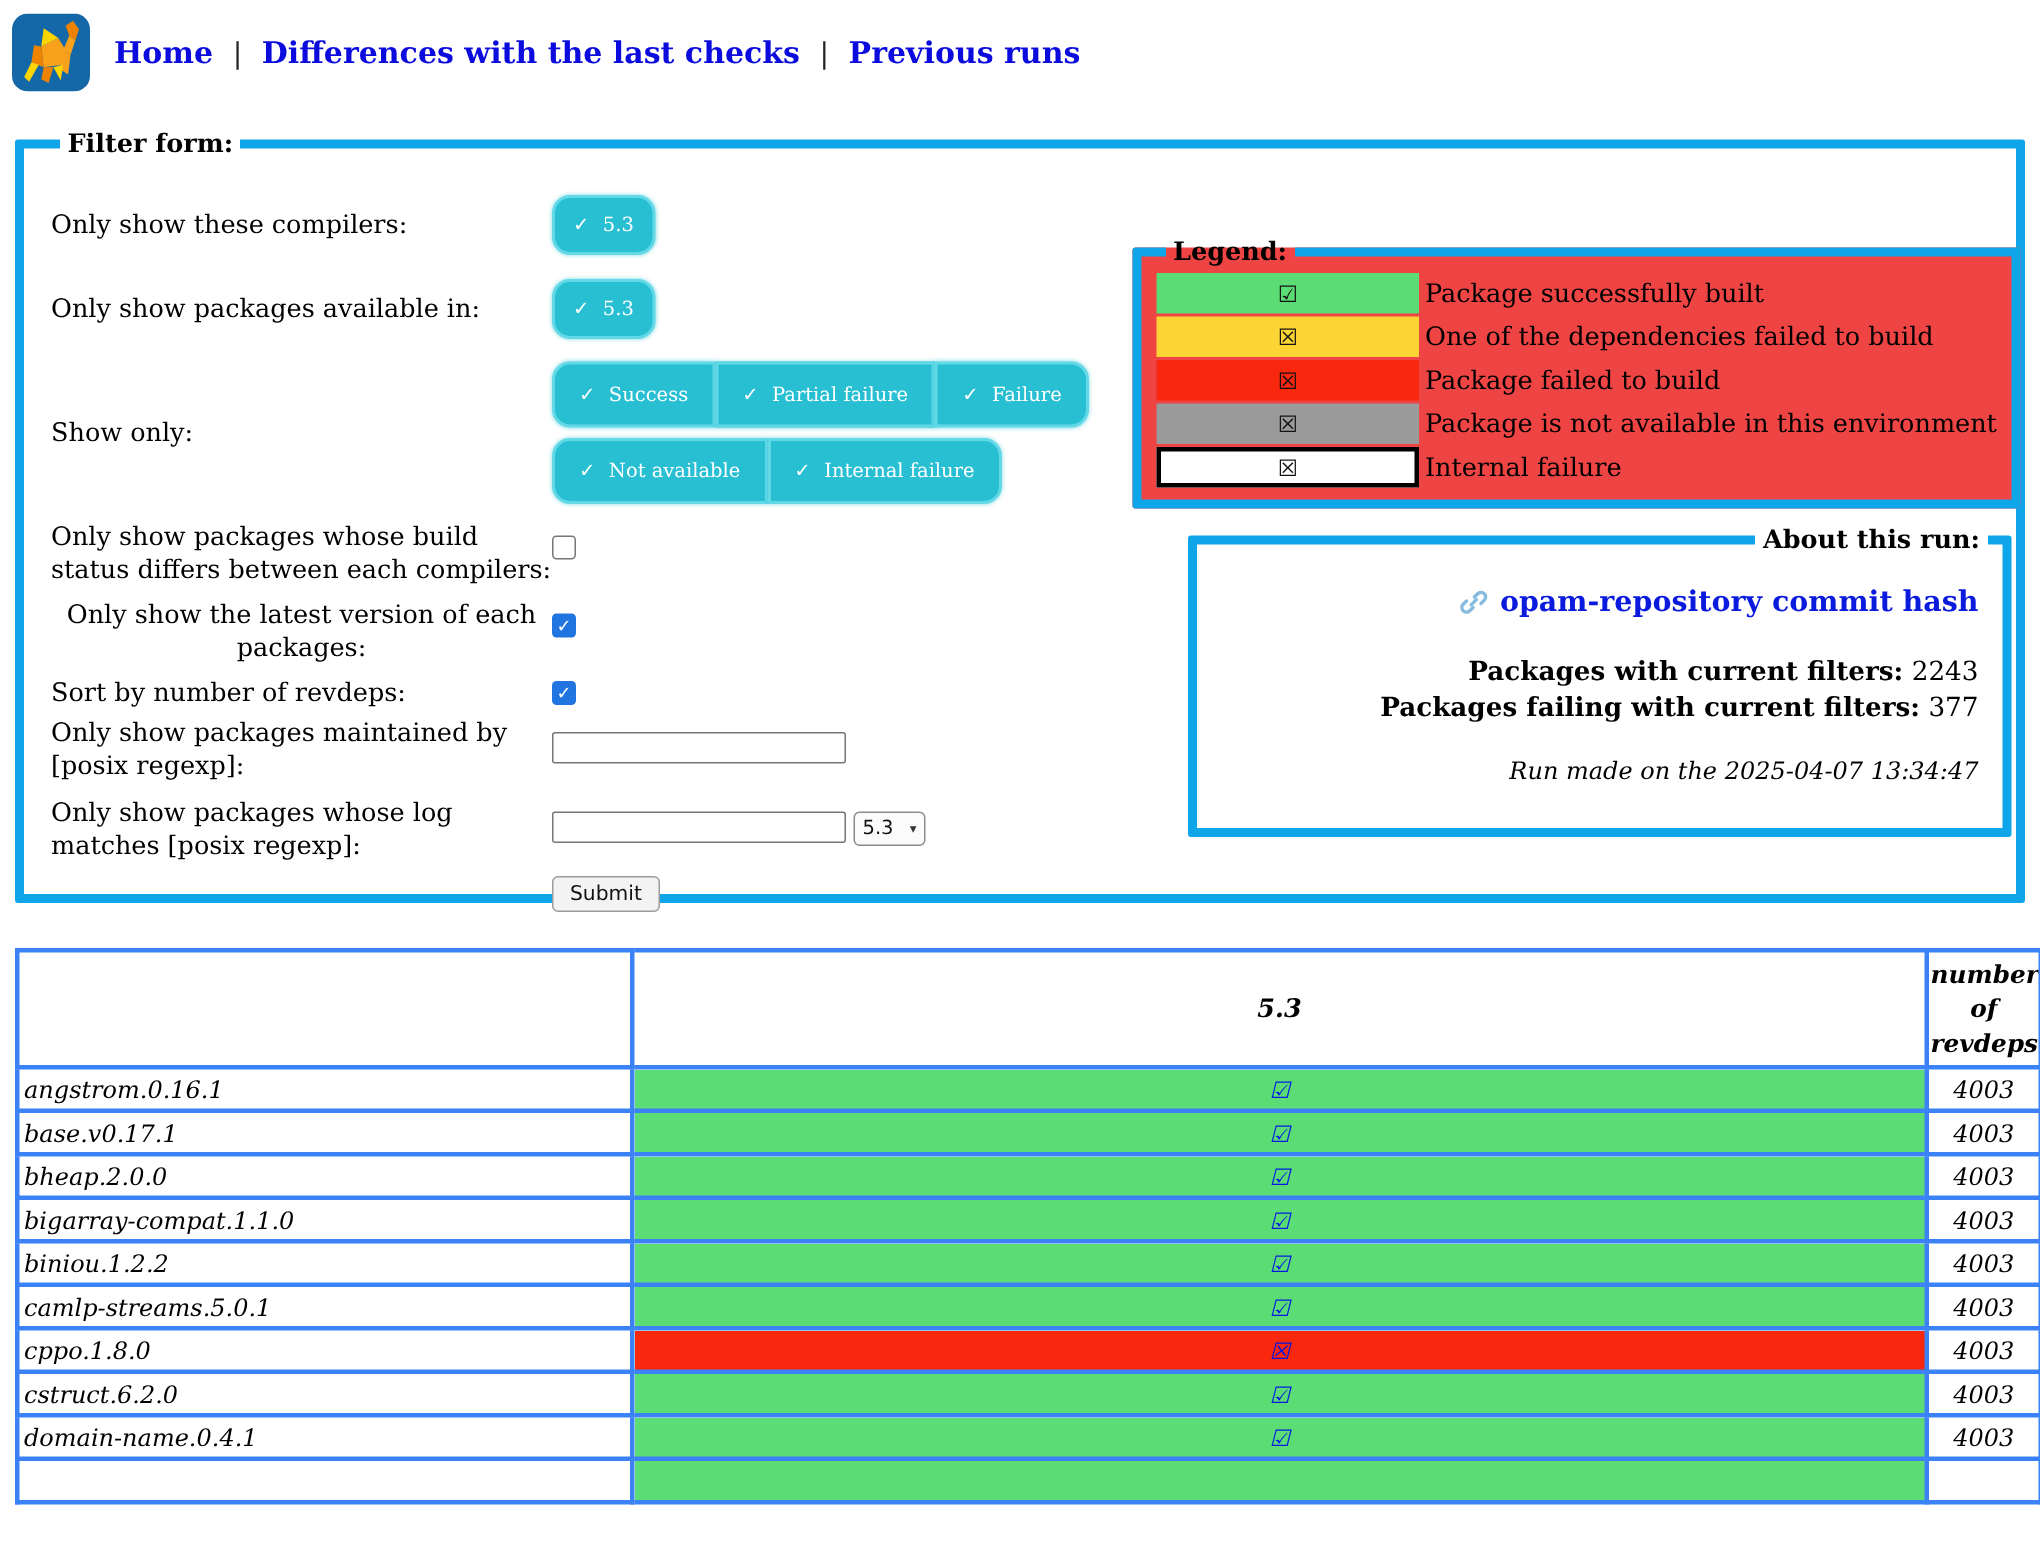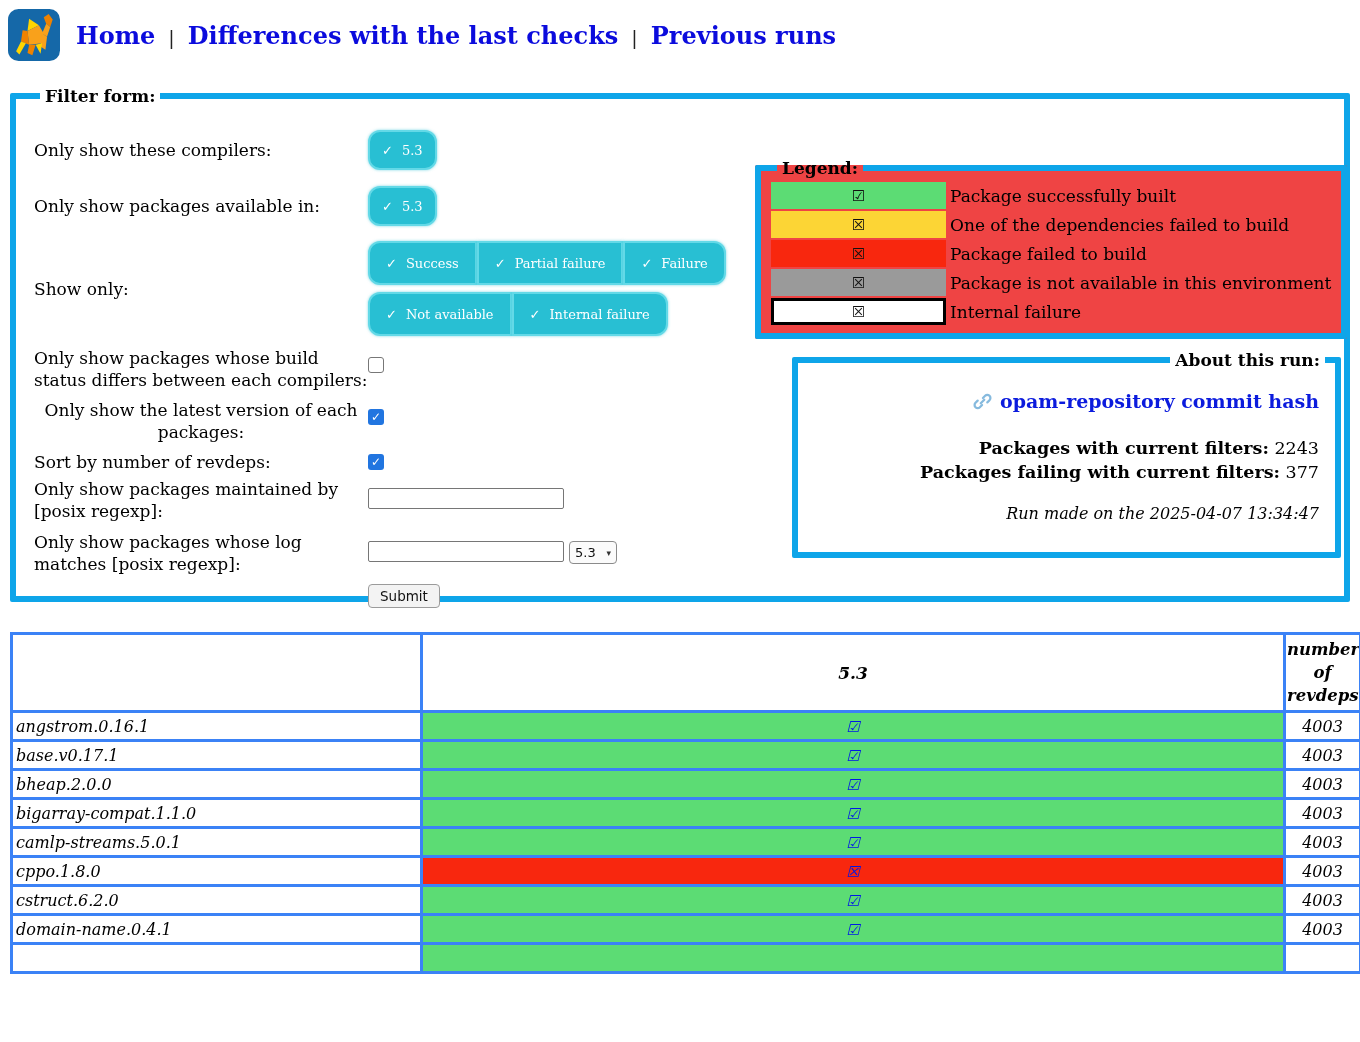--- a/index.html
+++ b/index.html
@@ -5,21 +5,21 @@
   html, body { margin:0; padding:0; }
   body {
     width:1360px; height:1042px; overflow:hidden; box-sizing:border-box;
     padding:8px; background:#ffffff;
     font-family:"DejaVu Serif", serif; color:#000;
   }
 
   
   .nav { display:flex; align-items:center; height:54px; }
   .nav .logo { width:52px; height:52px; margin-right:16px; flex:0 0 auto; }
-  .nav a { font-size:24px; font-weight:bold; color:#0b0bdd; text-decoration:none; }
+  .nav a { font-size:20px; font-weight:bold; color:#0b0bdd; text-decoration:none; }
   .nav .sep { margin:0 13px; font-size:19px; color:#222; }
 
   
   fieldset { border:6px solid #0ea5e9; border-radius:2px; }
   fieldset > legend { font-weight:bold; font-size:17px; padding:0 5px; margin-left:6px; }
   #filter-fs { margin:24px 2px 0; height:516px; position:relative; padding:4px 18px 0; box-sizing:border-box; }
 
   .form-row { display:flex; }
   .form-row .flabel { width:334px; font-size:17px; line-height:22px; }
   .r1 { margin-top:20px; align-items:center; }
@@ -267,20 +267,25 @@
         <td class="pkg">bheap.2.0.0</td>
         <td class="status" style="background: rgb(92, 220, 116);"><a href="#">☑</a></td>
         <td class="rev">4003</td>
       </tr>
       <tr>
         <td class="pkg">bigarray-compat.1.1.0</td>
         <td class="status" style="background: rgb(92, 220, 116);"><a href="#">☑</a></td>
         <td class="rev">4003</td>
       </tr>
       <tr>
+        <td class="pkg">biniou.1.2.2</td>
+        <td class="status" style="background: rgb(92, 220, 116);"><a href="#">☑</a></td>
+        <td class="rev">4003</td>
+      </tr>
+      <tr>
         <td class="pkg">camlp-streams.5.0.1</td>
         <td class="status" style="background: rgb(92, 220, 116);"><a href="#">☑</a></td>
         <td class="rev">4003</td>
       </tr>
       <tr>
         <td class="pkg">cppo.1.8.0</td>
         <td class="status" style="background: rgb(248, 39, 14);"><a href="#">☒</a></td>
         <td class="rev">4003</td>
       </tr>
       <tr>

